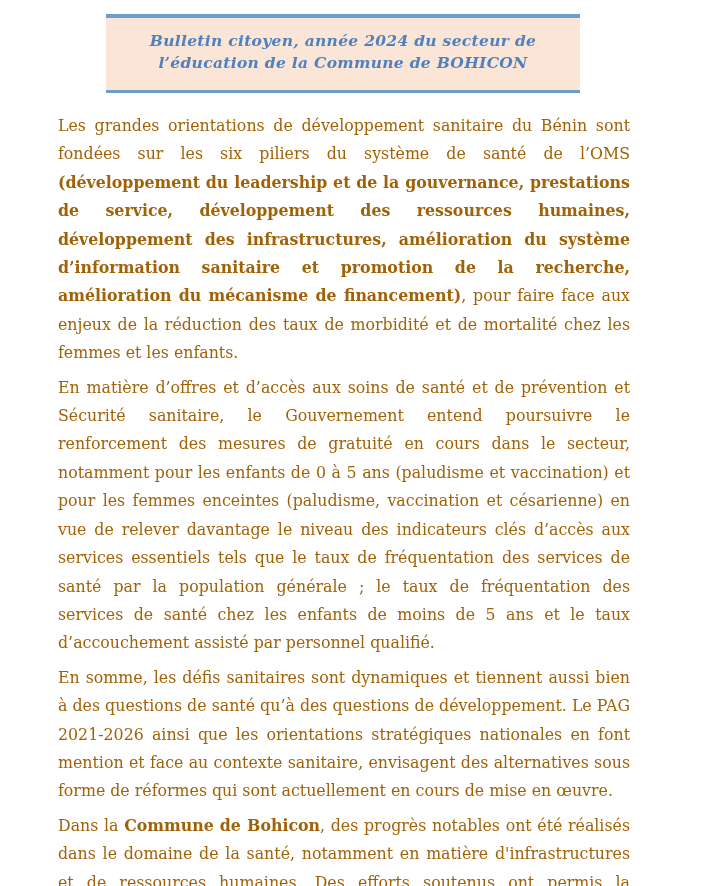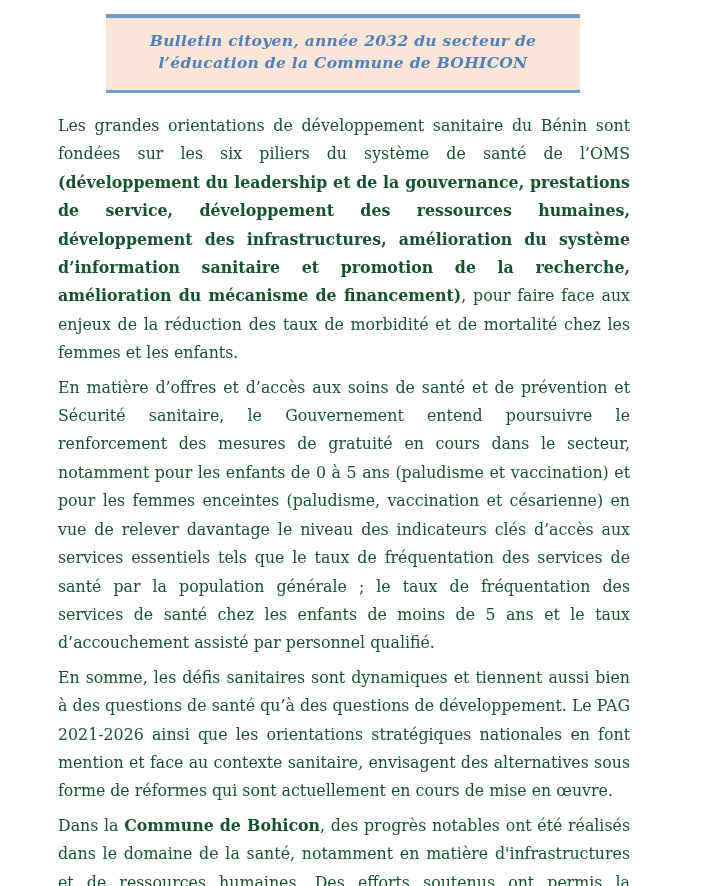--- a/index.html
+++ b/index.html
@@ -35,33 +35,33 @@
   }
   .content {
     position: absolute;
     left: 58px;
     top: 112px;
     width: 588px;
   }
   .content p {
     margin: 0 16px 6px 0;
     text-align: justify;
-    color: #14532d;
+    color: #a16207;
     font-size: 15.8px;
     line-height: 28.4px;
   }
   .b { font-weight: bold; }
 </style>
 </head>
 <body>
 
 <div class="page">
 
   <div class="header-box">
-    <div class="header-title">Bulletin citoyen, année 2032 du secteur de l’éducation de la Commune de BOHICON</div>
+    <div class="header-title">Bulletin citoyen, année 2024 du secteur de l’éducation de la Commune de BOHICON</div>
   </div>
 
   <div class="content">
 
     <p>
       <span>Les grandes orientations de développement sanitaire du Bénin sont fondées sur les six piliers du système de santé de l’OMS </span><span class="b">(développement du leadership et de la gouvernance, prestations de service, développement des ressources humaines, développement des infrastructures, amélioration du système d’information sanitaire et promotion de la recherche, amélioration du mécanisme de financement)</span><span>, pour faire face aux enjeux de la réduction des taux de morbidité et de mortalité chez les femmes et les enfants.</span>
     </p>
 
     <p>
       <span>En matière d’offres et d’accès aux soins de santé et de prévention et Sécurité sanitaire, le Gouvernement entend poursuivre le renforcement des mesures de gratuité en cours dans le secteur, notamment pour les enfants de 0 à 5 ans (paludisme et vaccination) et pour les femmes enceintes (paludisme, vaccination et césarienne) en vue de relever davantage le niveau des indicateurs clés d’accès aux services essentiels tels que le taux de fréquentation des services de santé par la population générale ; le taux de fréquentation des services de santé chez les enfants de moins de 5 ans et le taux d’accouchement assisté par personnel qualifié.</span>

